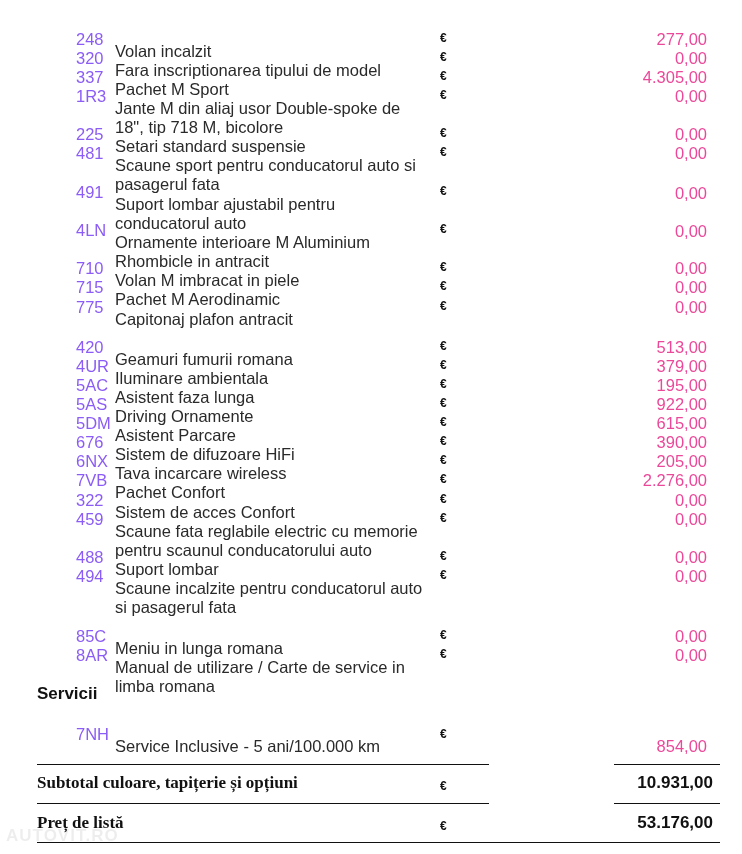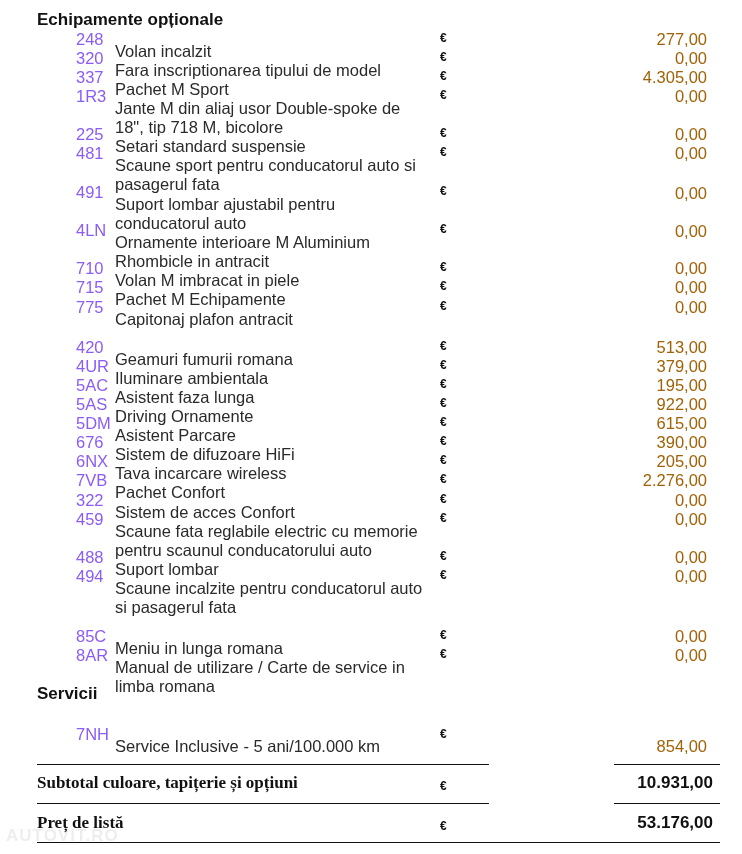--- a/index.html
+++ b/index.html
@@ -9,37 +9,36 @@
   }
   .page { position: absolute; left: 0; top: 0; width: 742px; height: 854px; }
   .section-title {
     position: absolute; left: 37px; font-weight: bold; font-size: 17px;
     line-height: 19px; color: #111;
   }
   .row { position: absolute; left: 0; width: 742px; font-size: 16.5px; line-height: 19px; }
   .code { position: absolute; left: 37px; top: 0; color: #8b5cf6; margin-left: 39px; }
   .desc { position: absolute; left: 115px; top: 12px; width: 310px; color: #2a2a2a; }
   .cur { position: absolute; left: 440px; top: 0; font-size: 12px; font-weight: bold; color: #111; line-height: 16px; }
-  .price { position: absolute; right: 35px; text-align: right; color: #a16207; }
+  .price { position: absolute; right: 35px; text-align: right; color: #ec4899; }
   .total-row { position: absolute; left: 0; width: 742px; font-size: 17px; font-weight: bold; line-height: 20px; color: #111; }
   .total-label { position: absolute; left: 37px; top: 0; font-family: Liberation Serif, serif; }
   .total-cur { position: absolute; left: 440px; top: 3px; font-size: 12px; }
   .total-value { position: absolute; right: 29px; top: 0; }
   .rule { position: absolute; height: 1px; background: #111; }
   .watermark {
     position: absolute; left: 6px; top: 826px; font-size: 17px; font-weight: bold;
     color: rgba(0,0,0,0.07); letter-spacing: 1px;
   }
 </style>
 </head>
 <body>
 
 <div class="page">
 
-  <div class="section-title" style="top:10px">Echipamente opționale</div>
 
   <div class="row" style="top:30px">
     <span class="code">248</span>
     <span class="desc">Volan incalzit</span>
     <span class="cur">€</span>
     <span class="price" style="top:0">277,00</span>
   </div>
   <div class="row" style="top:49px">
     <span class="code">320</span>
     <span class="desc">Fara inscriptionarea tipului de model</span>
@@ -83,21 +82,21 @@
     <span class="price" style="top:1px">0,00</span>
   </div>
   <div class="row" style="top:259px">
     <span class="code">710</span>
     <span class="desc">Volan M imbracat in piele</span>
     <span class="cur">€</span>
     <span class="price" style="top:0">0,00</span>
   </div>
   <div class="row" style="top:278px">
     <span class="code">715</span>
-    <span class="desc">Pachet M Echipamente</span>
+    <span class="desc">Pachet M Aerodinamic</span>
     <span class="cur">€</span>
     <span class="price" style="top:0">0,00</span>
   </div>
   <div class="row" style="top:298px">
     <span class="code">775</span>
     <span class="desc">Capitonaj plafon antracit</span>
     <span class="cur">€</span>
     <span class="price" style="top:0">0,00</span>
   </div>
 

